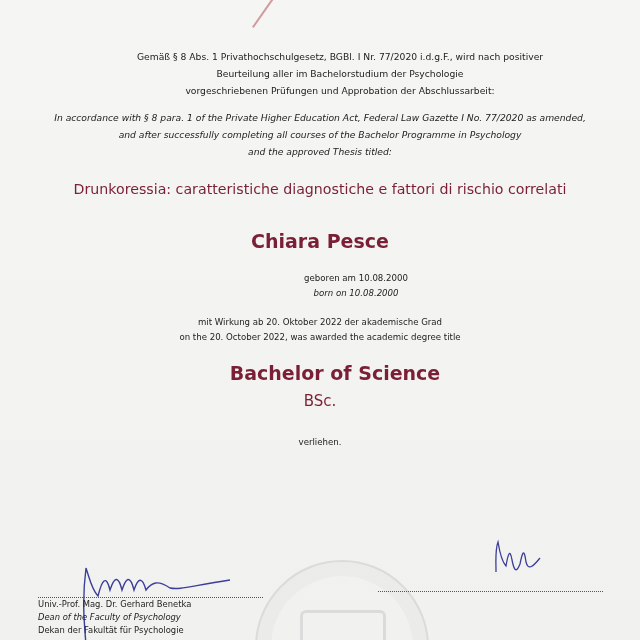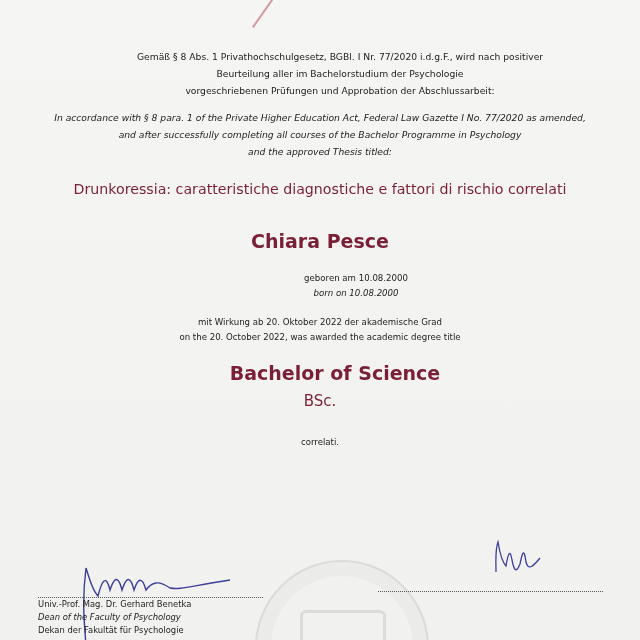--- a/index.html
+++ b/index.html
@@ -61,21 +61,21 @@
     <div style="font-style:italic;">born on 10.08.2000</div>
   </div>
 
   <div class="c small" style="top:315px;">
     <div>mit Wirkung ab 20. Oktober 2022 der akademische Grad</div>
     <div style="">on the 20. October 2022, was awarded the academic degree title</div>
   </div>
 
   <div class="c degree" style="top:362px;margin-left:15px;">Bachelor of Science</div>
   <div class="c abbr" style="top:392px;">BSc.</div>
-  <div class="c small" style="top:435px;">correlati.</div>
+  <div class="c small" style="top:435px;">verliehen.</div>
 
   <div class="seal"></div>
   <div class="seal-inner"></div>
 
   <svg class="sig" style="left:70px;top:560px;" width="170" height="80">
     <path d="M16 85 C 14 60, 12 40, 16 8 C 20 20, 22 30, 28 36 C 32 20, 36 14, 40 30 C 44 18, 48 14, 52 30 C 56 18, 60 14, 64 30 C 68 18, 72 16, 76 30 C 82 22, 88 20, 100 28 C 110 30, 120 26, 160 20" fill="none" stroke="#3b3f9a" stroke-width="1.4"></path>
   </svg>
   <div class="dots" style="left:38px;top:597px;width:225px;"></div>
   <div class="sig-text" style="left:38px;top:598px;">
     <div>Univ.-Prof. Mag. Dr. Gerhard Benetka</div>

